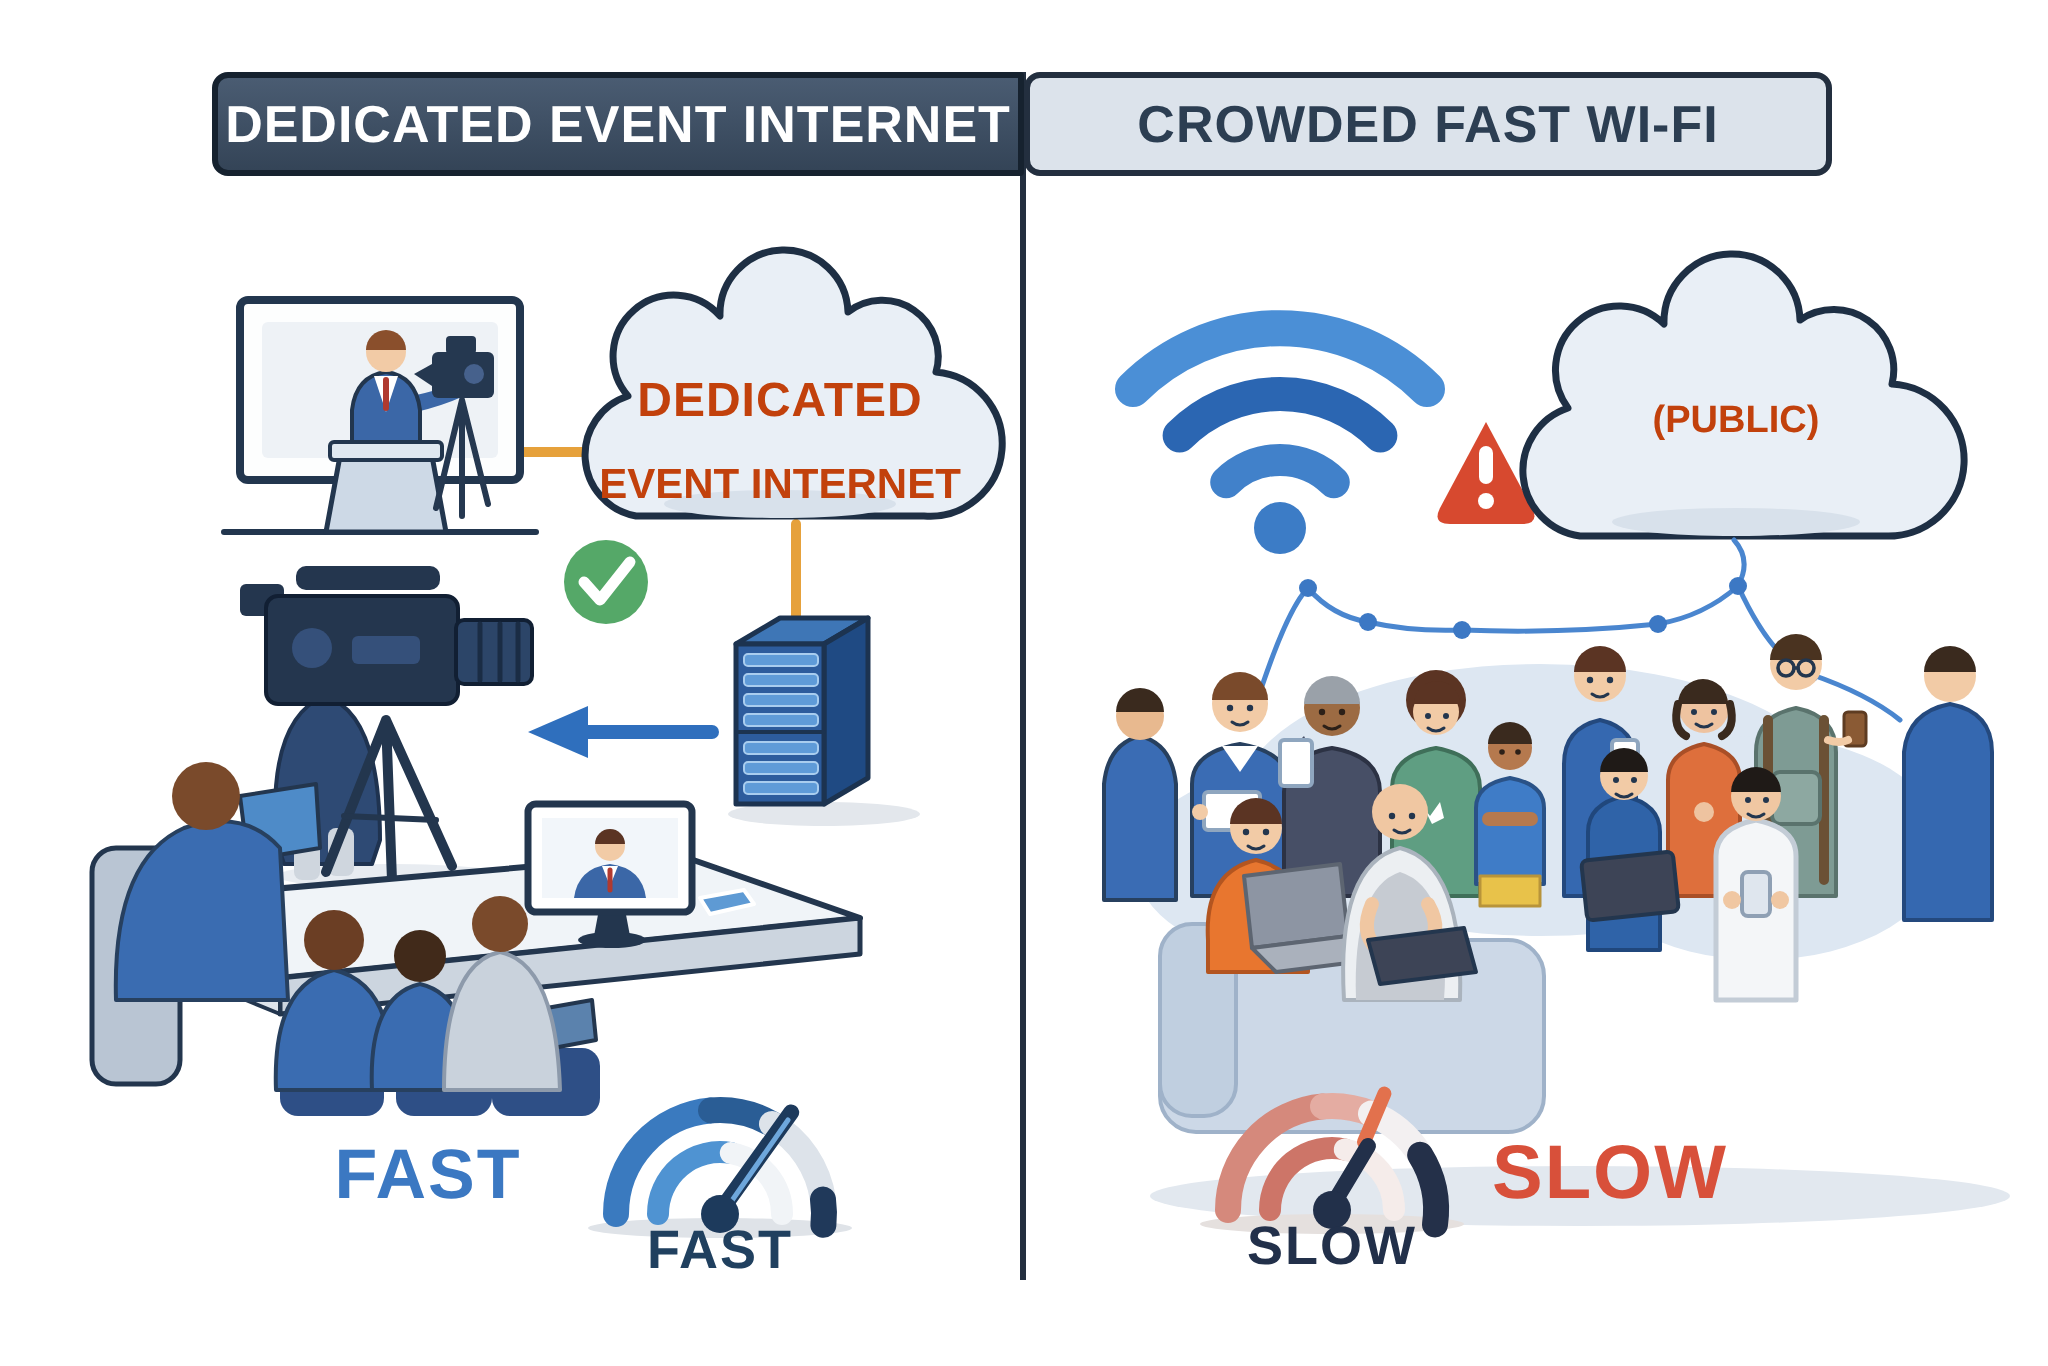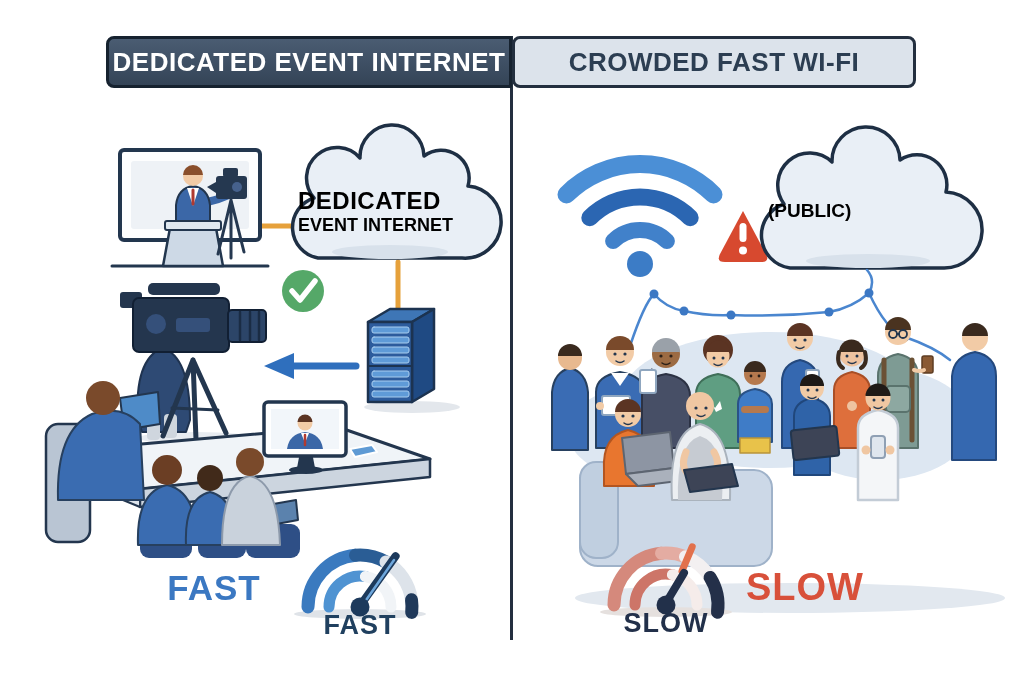--- a/index.html
+++ b/index.html
@@ -5,24 +5,24 @@
   html,body{margin:0;padding:0;background:#ffffff;}
   .stage{position:relative;width:1024px;height:683px;background:#ffffff;overflow:hidden;
          font-family:"Liberation Sans",sans-serif;}
   .hdr{position:absolute;top:36px;height:52px;display:flex;align-items:center;justify-content:center;
        font-weight:bold;font-size:26px;letter-spacing:.5px;box-sizing:border-box;}
   .hdr-left{left:106px;width:406px;background:linear-gradient(#4a5c72,#344457);
             border:3px solid #16222f;border-radius:8px 2px 2px 8px;color:#ffffff;}
   .hdr-right{left:512px;width:404px;background:#dce3eb;border:3px solid #232f3f;
              border-radius:8px;color:#2c3e52;}
   .divider{position:absolute;left:510px;top:36px;width:3px;height:604px;background:#232f3f;}
-  .cloud-text{position:absolute;text-align:left;color:#000000;font-weight:bold;line-height:1.12;}
+  .cloud-text{position:absolute;text-align:center;color:#c2410c;font-weight:bold;line-height:1.12;}
   .ct-left{left:298px;top:188px;width:184px;}
   .ct-left .l1{font-size:24px;letter-spacing:.5px;}
-  .ct-left .l2{font-size:18px;}
+  .ct-left .l2{font-size:21px;margin-top:16px;}
   .ct-right{left:768px;top:200px;width:200px;}
   .ct-right .l1{font-size:24px;letter-spacing:.5px;}
   .ct-right .l2{font-size:19px;}
   .speed-word{position:absolute;font-weight:bold;text-align:center;}
   .fast-word{left:156px;top:568px;width:116px;font-size:35px;color:#3b78c2;letter-spacing:1px;}
   .slow-word{left:742px;top:566px;width:126px;font-size:38px;color:#d8503a;letter-spacing:1px;}
   .gauge-cap{position:absolute;font-weight:bold;text-align:center;font-size:27px;letter-spacing:1px;}
   .fast-cap{left:298px;top:610px;width:124px;color:#20405f;}
   .slow-cap{left:604px;top:608px;width:124px;color:#22304a;}
   svg{position:absolute;left:0;top:0;}

